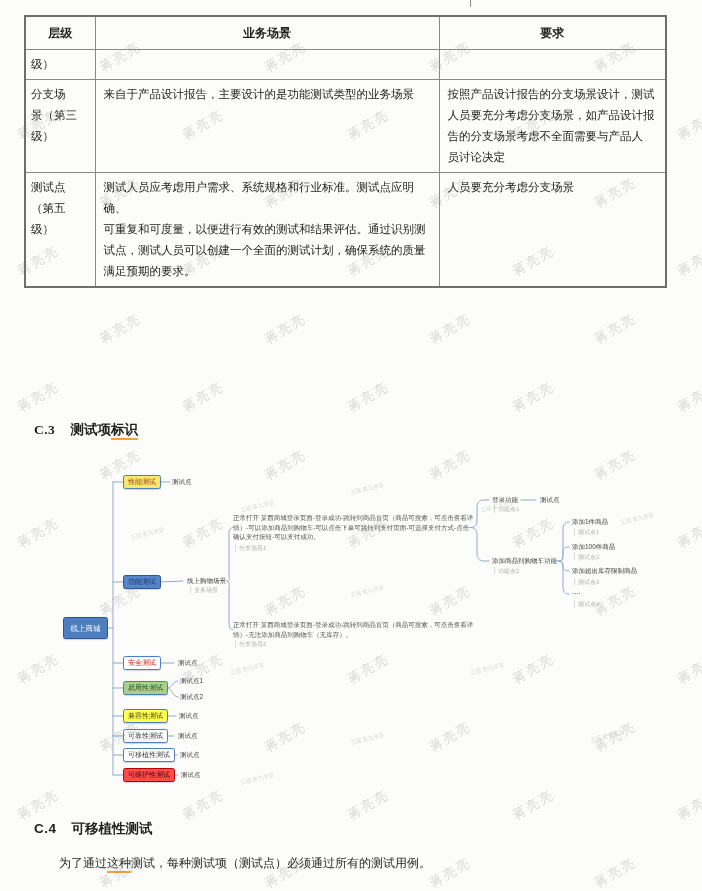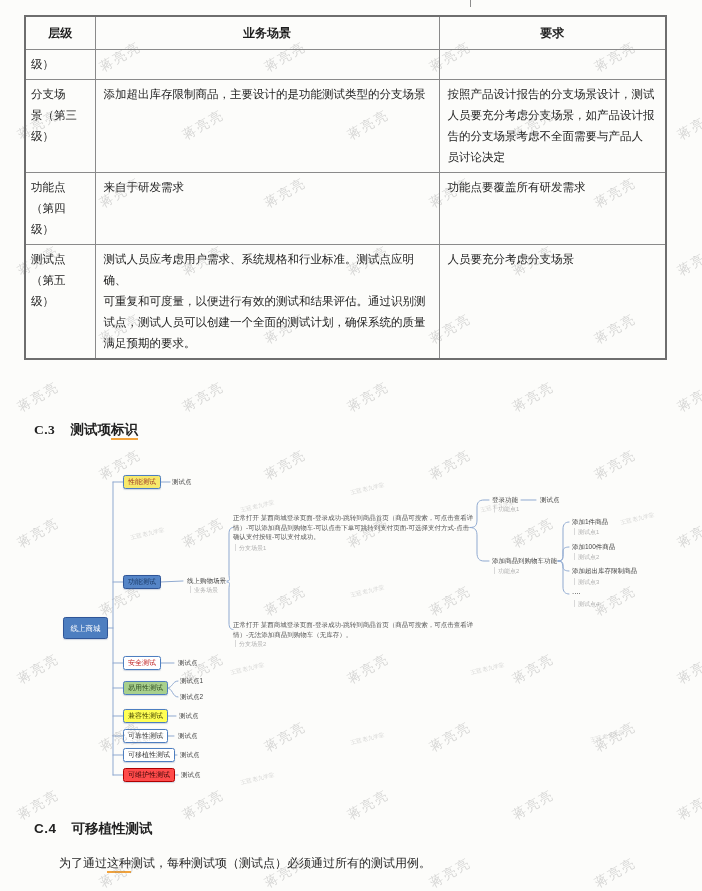--- a/index.html
+++ b/index.html
@@ -90,32 +90,25 @@
       </tr>
       <tr style="height:26px;">
         <td class="c1">级）</td>
         <td></td>
         <td></td>
       </tr>
       <tr>
         <td class="c1">分支场
 景（第三
 级）</td>
-        <td>添加超出库存限制商品，主要设计的是功能测试类型的分支场景</td>
+        <td>来自于产品设计报告，主要设计的是功能测试类型的业务场景</td>
         <td>按照产品设计报告的分支场景设计，测试
 人员要充分考虑分支场景，如产品设计报
 告的分支场景考虑不全面需要与产品人
 员讨论决定</td>
-      </tr>
-      <tr style="height:66px;">
-        <td class="c1">功能点
-（第四
-级）</td>
-        <td>来自于研发需求</td>
-        <td>功能点要覆盖所有研发需求</td>
       </tr>
       <tr>
         <td class="c1">测试点
 （第五
 级）</td>
         <td>测试人员应考虑用户需求、系统规格和行业标准。测试点应明确、
 可重复和可度量，以便进行有效的测试和结果评估。通过识别测
 试点，测试人员可以创建一个全面的测试计划，确保系统的质量
 满足预期的要求。</td>
         <td>人员要充分考虑分支场景</td>

